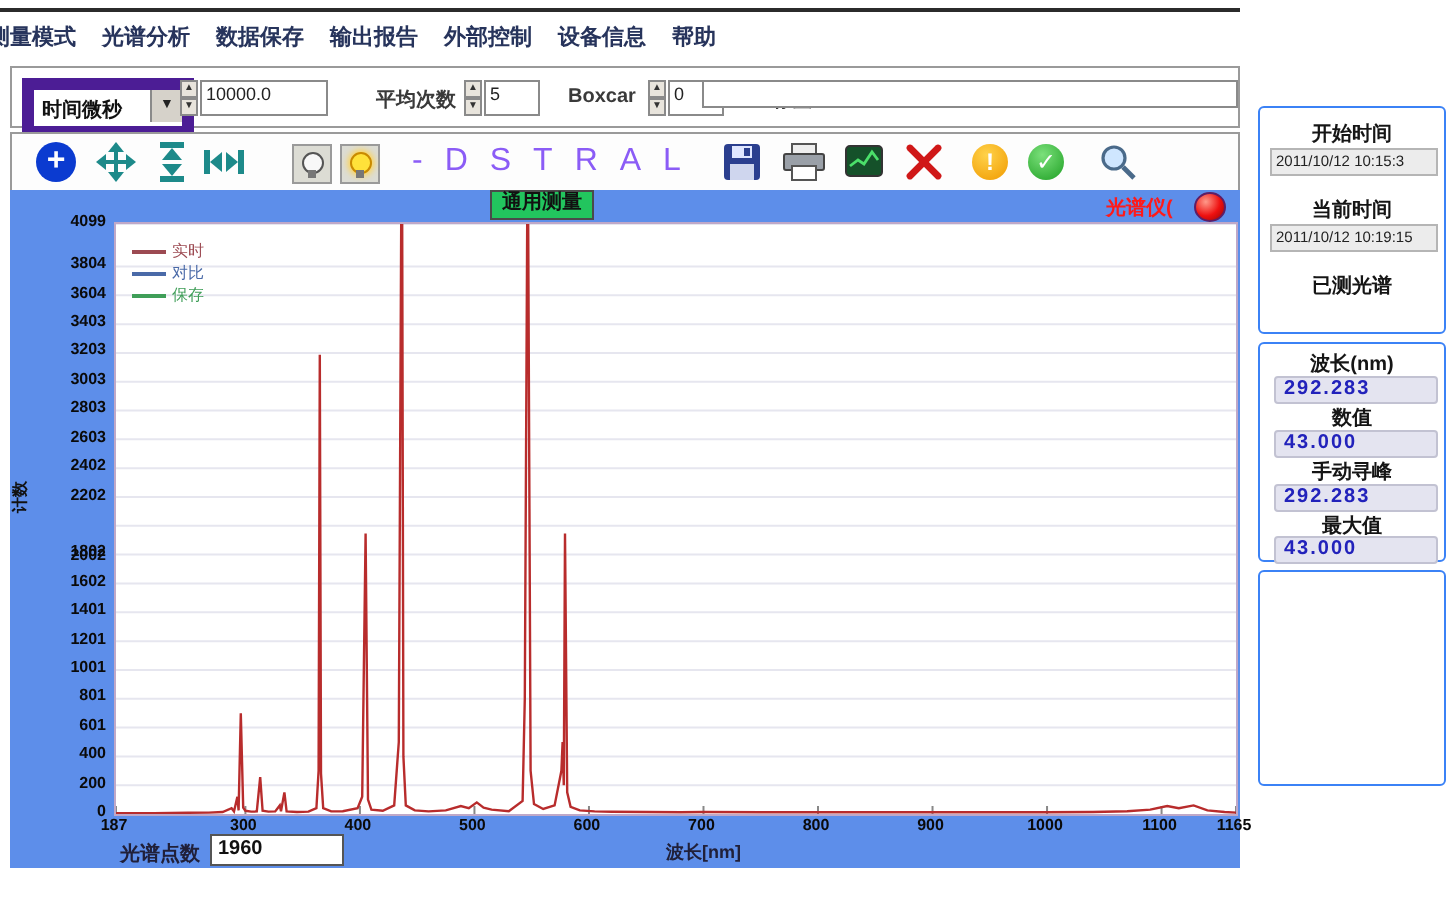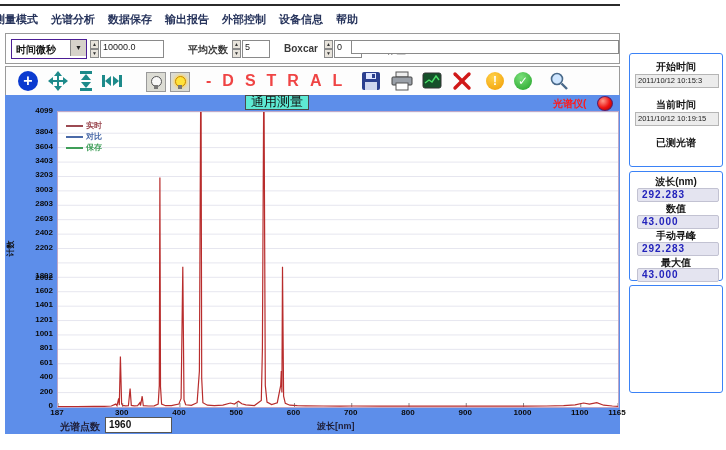--- a/index.html
+++ b/index.html
@@ -4,56 +4,56 @@
 <style>
   html,body{margin:0;padding:0;background:#fff;}
   body{font-family:"Liberation Sans","DejaVu Sans",sans-serif;}
   #app{position:relative;width:726px;height:450px;background:#fff;overflow:hidden;}
   .topline{position:absolute;left:0;top:4px;width:620px;height:2px;background:#2b2b2b;}
   
   #menu-bar{position:absolute;left:-6px;top:9px;width:640px;height:16px;white-space:nowrap;}
   .menu-item{display:inline-block;margin-right:13px;font-size:11px;font-weight:700;color:#27345c;cursor:default;}
   
   #control-bar{position:absolute;left:5px;top:33px;width:613px;height:29px;border:1px solid #9a9a9a;background:#fff;}
-  .combo{position:absolute;left:5px;top:5px;width:74px;height:18px;border:1px solid #4c1d95;background:#fff;font-size:10px;font-weight:700;}
+  .combo{position:absolute;left:5px;top:5px;width:74px;height:18px;border:6px solid #4c1d95;background:#fff;font-size:10px;font-weight:700;}
   .combo .txt{position:absolute;left:4px;top:3px;color:#111;}
   .combo .arrow{position:absolute;right:0;top:0;width:15px;height:16px;background:#d6d2ca;border-left:1px solid #8a8a8a;font-size:7px;text-align:center;line-height:16px;color:#222;}
   .spin{position:absolute;width:9px;height:16px;top:6px;}
   .spin div{height:7px;font-size:5px;line-height:7px;text-align:center;border:1px solid #8a8a8a;background:#e8e4dc;color:#333;}
   .nfield{position:absolute;top:6px;height:14px;border:1px solid #8a8a8a;background:#fff;font-size:9px;padding:1px 2px;color:#222;}
   .clabel{position:absolute;top:9px;font-size:10px;font-weight:700;color:#3a3a3a;}
   .tagfield{position:absolute;left:345px;top:6px;width:262px;height:12px;border:1px solid #8a8a8a;background:#fff;font-size:9px;padding:0 2px;}
   
   #toolbar{position:absolute;left:5px;top:66px;width:613px;height:29px;border:1px solid #9a9a9a;background:#fdfdfd;}
   .ticon{position:absolute;top:4px;width:20px;height:20px;}
   .plus-circle{border-radius:50%;background:#0b3bd0;color:#fff;font-size:16px;font-weight:700;text-align:center;line-height:19px;}
   .lampbox{position:absolute;top:5px;width:18px;height:18px;background:#dcdcd4;border:1px solid #9a9a9a;}
   .bulb{position:absolute;left:4px;top:3px;width:9px;height:9px;border-radius:50%;}
   .bulb-off{background:#f8f8f8;border:1px solid #555;}
   .bulb-on{background:#ffe23a;border:1px solid #c98a00;box-shadow:0 0 3px 1px #ffd34a;}
   .bulb-base{position:absolute;left:7px;top:12px;width:4px;height:4px;background:#777;}
-  #brand{position:absolute;left:200px;top:5px;font-size:16px;font-weight:700;letter-spacing:11px;color:#ef4444;}
+  #brand{position:absolute;left:200px;top:5px;font-size:16px;font-weight:400;letter-spacing:11px;color:#8b5cf6;}
   .badge{position:absolute;top:5px;width:18px;height:18px;border-radius:50%;color:#fff;text-align:center;line-height:18px;font-size:12px;font-weight:700;}
   
   #chart-panel{position:absolute;left:5px;top:95px;width:615px;height:339px;background:#5d8eea;}
-  #chart-tab{position:absolute;left:240px;top:0;height:13px;padding:0 5px;background:#5eead4;border:1px solid #4a4a4a;font-size:13px;font-weight:400;color:#111;line-height:12px;}
+  #chart-tab{position:absolute;left:240px;top:0;height:13px;padding:0 5px;background:#22c55e;border:1px solid #4a4a4a;font-size:10px;font-weight:700;color:#111;line-height:12px;}
   #status-label{position:absolute;left:548px;top:2px;font-size:10px;font-weight:700;color:#ff1a1a;}
   #led{position:absolute;left:592px;top:1px;width:14px;height:13px;border-radius:50%;background:radial-gradient(circle at 35% 30%,#ff9a8a,#ee1010 55%,#8d0606);border:1px solid #5e1e66;}
   #plot{position:absolute;left:52px;top:16px;width:560px;height:295px;background:#fff;border:1px solid #bfa8c8;}
-  #legend{position:absolute;left:60px;top:24px;font-weight:bold;}
+  #legend{position:absolute;left:60px;top:24px;}
   .lrow{height:11px;font-size:8px;white-space:nowrap;}
   .ldash{display:inline-block;width:17px;height:2px;vertical-align:middle;margin-right:3px;}
   .ylabel{position:absolute;left:-3px;top:148px;font-size:8px;font-weight:700;color:#111;transform:rotate(-90deg);transform-origin:center;}
   .ytick{position:absolute;right:0;width:34px;text-align:right;font-size:8px;font-weight:700;color:#0a0a0a;line-height:8px;}
   #y-labels{position:absolute;left:14px;top:0;width:34px;height:339px;}
   #x-labels{position:absolute;left:0;top:313px;width:615px;height:10px;}
   .xtick{position:absolute;width:30px;text-align:center;font-size:8px;font-weight:700;color:#0a0a0a;}
   #points-label{position:absolute;left:55px;top:325px;font-size:10px;font-weight:700;color:#20203a;}
   #points-field{position:absolute;left:100px;top:322px;width:62px;height:14px;background:#fff;border:1px solid #555;font-size:10px;font-weight:700;color:#111;padding-left:3px;line-height:14px;}
-  #xaxis-label{position:absolute;left:312px;top:325px;font-size:9px;font-weight:700;color:#20203a;}
+  #xaxis-label{position:absolute;left:328px;top:325px;font-size:9px;font-weight:700;color:#20203a;}
   
   #right-panel{position:absolute;left:628px;top:0;width:96px;height:450px;}
   .rbox{position:absolute;left:1px;width:92px;border:1px solid #3b82f6;border-radius:3px;background:#fff;margin-top:15px;}
   .rlabel{position:absolute;left:0;width:92px;text-align:center;font-size:10px;font-weight:700;color:#151515;}
   .rfield{position:absolute;left:5px;width:80px;height:12px;background:#ececec;border:1px solid #b5b5b5;font-size:7.5px;color:#222;line-height:12px;padding-left:2px;}
   .rvalue{position:absolute;left:7px;width:76px;height:12px;background:#e4e4f0;border:1px solid #c2c2d2;border-radius:2px;font-size:10px;font-weight:700;color:#2222bb;line-height:12px;letter-spacing:1px;padding-left:4px;}
   #measured-field{height:15px;background:#fff;border:1px solid #444;font-size:11px;font-weight:700;color:#000;line-height:15px;}
   .btnlabel{position:absolute;top:4px;font-size:9px;color:#555;}
   .sbtn{position:absolute;top:16px;width:32px;height:36px;border:1px solid #888;border-radius:2px;}
   #start-btn{left:5px;background:#b7ecb7;}

